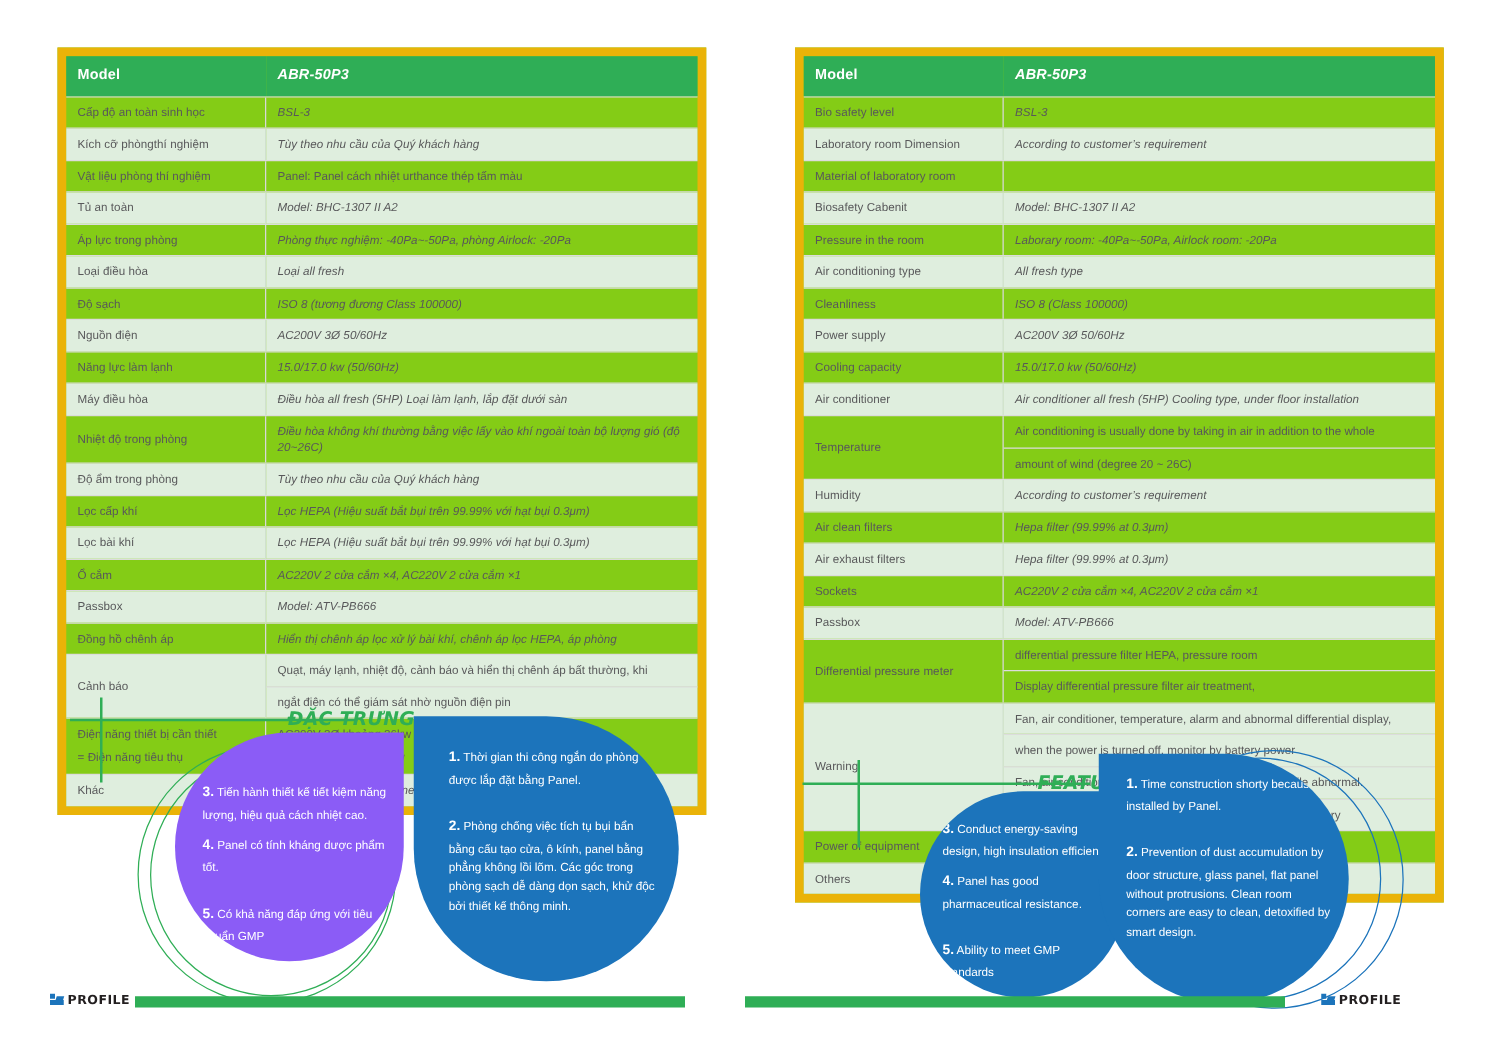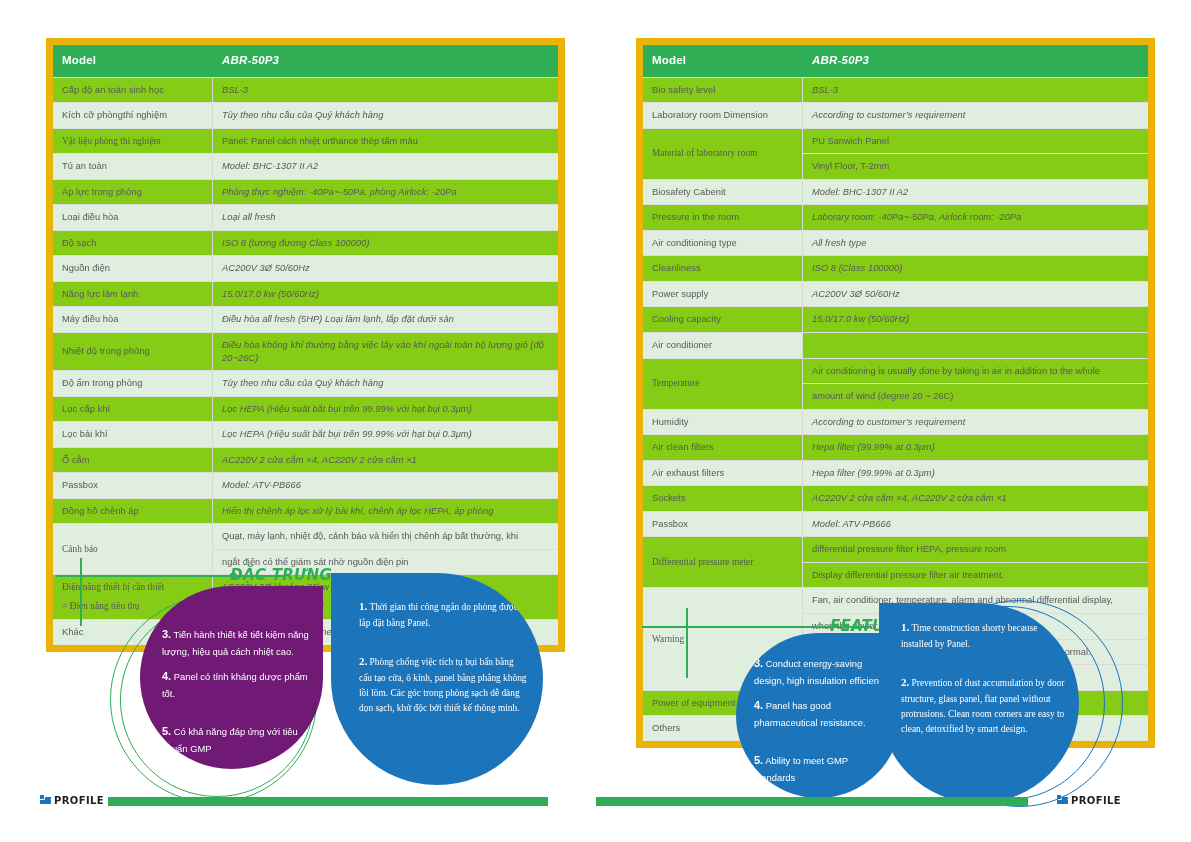--- a/index.html
+++ b/index.html
@@ -51,21 +51,21 @@
   .tcell.k{width:160px;flex:0 0 160px;border-right:1px solid #d8d8d8;}
   .tcell.v{flex:1 1 auto;font-style:italic;}
   .trow.hdr-row .tcell{padding:8px 9px;min-height:22px;}
   .trow.hdr-row .tcell.k{border-right:none;}
   .trow:not(.hdr-row){border-top:1px solid #dcdcdc;}
   .trow.shade .tcell{background:#dfeede;}
   .trow.shade .tcell.k{border-right-color:#cfe0ce;}
 
   
   .trow.grp{align-items:stretch;}
-  .trow.grp .tcell.k{align-items:center;font-family:Liberation Serif, serif;}
+  .trow.grp .tcell.k{align-items:center;}
   .vstack{flex:1 1 auto;display:flex;flex-direction:column;}
   .vstack .sub{
     box-sizing:border-box;
     padding:6px 9px;
     font-size:9.3px;
     line-height:1.35;
     color:#58585a;
     display:flex;align-items:center;min-height:19px;
   }
   .vstack .sub + .sub{border-top:1px solid #dcdcdc;}
@@ -98,26 +98,26 @@
     overflow:hidden;
   }
   .bubble .inner{
     position:absolute;
     box-sizing:border-box;
   }
   .bubble p{margin:0 0 9px 0;}
   .bubble p:last-child{margin-bottom:0;margin-top:22px;}
   .bubble b{font-weight:bold;font-size:11px;}
 
-  .green-bubble{background:#701a75;}
+  .green-bubble{background:#8b5cf6;}
   .blue-bubble{background:#1c74bb;}
 
   
   .sq-tr{border-radius:50% 0 50% 50%;}
-  .sq-tl{border-radius:0 50% 50% 50%;font-family:Liberation Serif, serif;}
+  .sq-tl{border-radius:0 50% 50% 50%;}
 
   .ring{
     position:absolute;
     border-radius:50%;
     border:1.4px solid #2fae56;
     background:transparent;
   }
   .ring.blue{border-color:#1c74bb;}
 
   
@@ -288,24 +288,20 @@
         <div class="trow">
           <div class="tcell k">Bio safety level</div>
           <div class="tcell v">BSL-3</div>
         </div>
         <div class="trow shade">
           <div class="tcell k">Laboratory room Dimension</div>
           <div class="tcell v">According to customer’s requirement</div>
         </div>
         <div class="trow grp">
           <div class="tcell k">Material of laboratory room</div>
-          <div class="vstack">
-            <div class="sub">PU Sanwich Panel</div>
-            <div class="sub">Vinyl Floor, T-2mm</div>
-          </div>
         </div>
         <div class="trow shade">
           <div class="tcell k">Biosafety Cabenit</div>
           <div class="tcell v">Model: BHC-1307 II A2</div>
         </div>
         <div class="trow">
           <div class="tcell k">Pressure in the room</div>
           <div class="tcell v">Laborary room: -40Pa~-50Pa, Airlock room: -20Pa</div>
         </div>
         <div class="trow shade">
@@ -319,20 +315,21 @@
         <div class="trow shade">
           <div class="tcell k">Power supply</div>
           <div class="tcell v">AC200V 3Ø 50/60Hz</div>
         </div>
         <div class="trow">
           <div class="tcell k">Cooling capacity</div>
           <div class="tcell v">15.0/17.0 kw (50/60Hz)</div>
         </div>
         <div class="trow shade">
           <div class="tcell k">Air conditioner</div>
+          <div class="tcell v">Air conditioner all fresh (5HP) Cooling type, under floor installation</div>
         </div>
         <div class="trow grp">
           <div class="tcell k">Temperature</div>
           <div class="vstack">
             <div class="sub">Air conditioning is usually done by taking in air in addition to the whole</div>
             <div class="sub">amount of wind (degree 20 ~ 26C)</div>
           </div>
         </div>
         <div class="trow shade">
           <div class="tcell k">Humidity</div>

